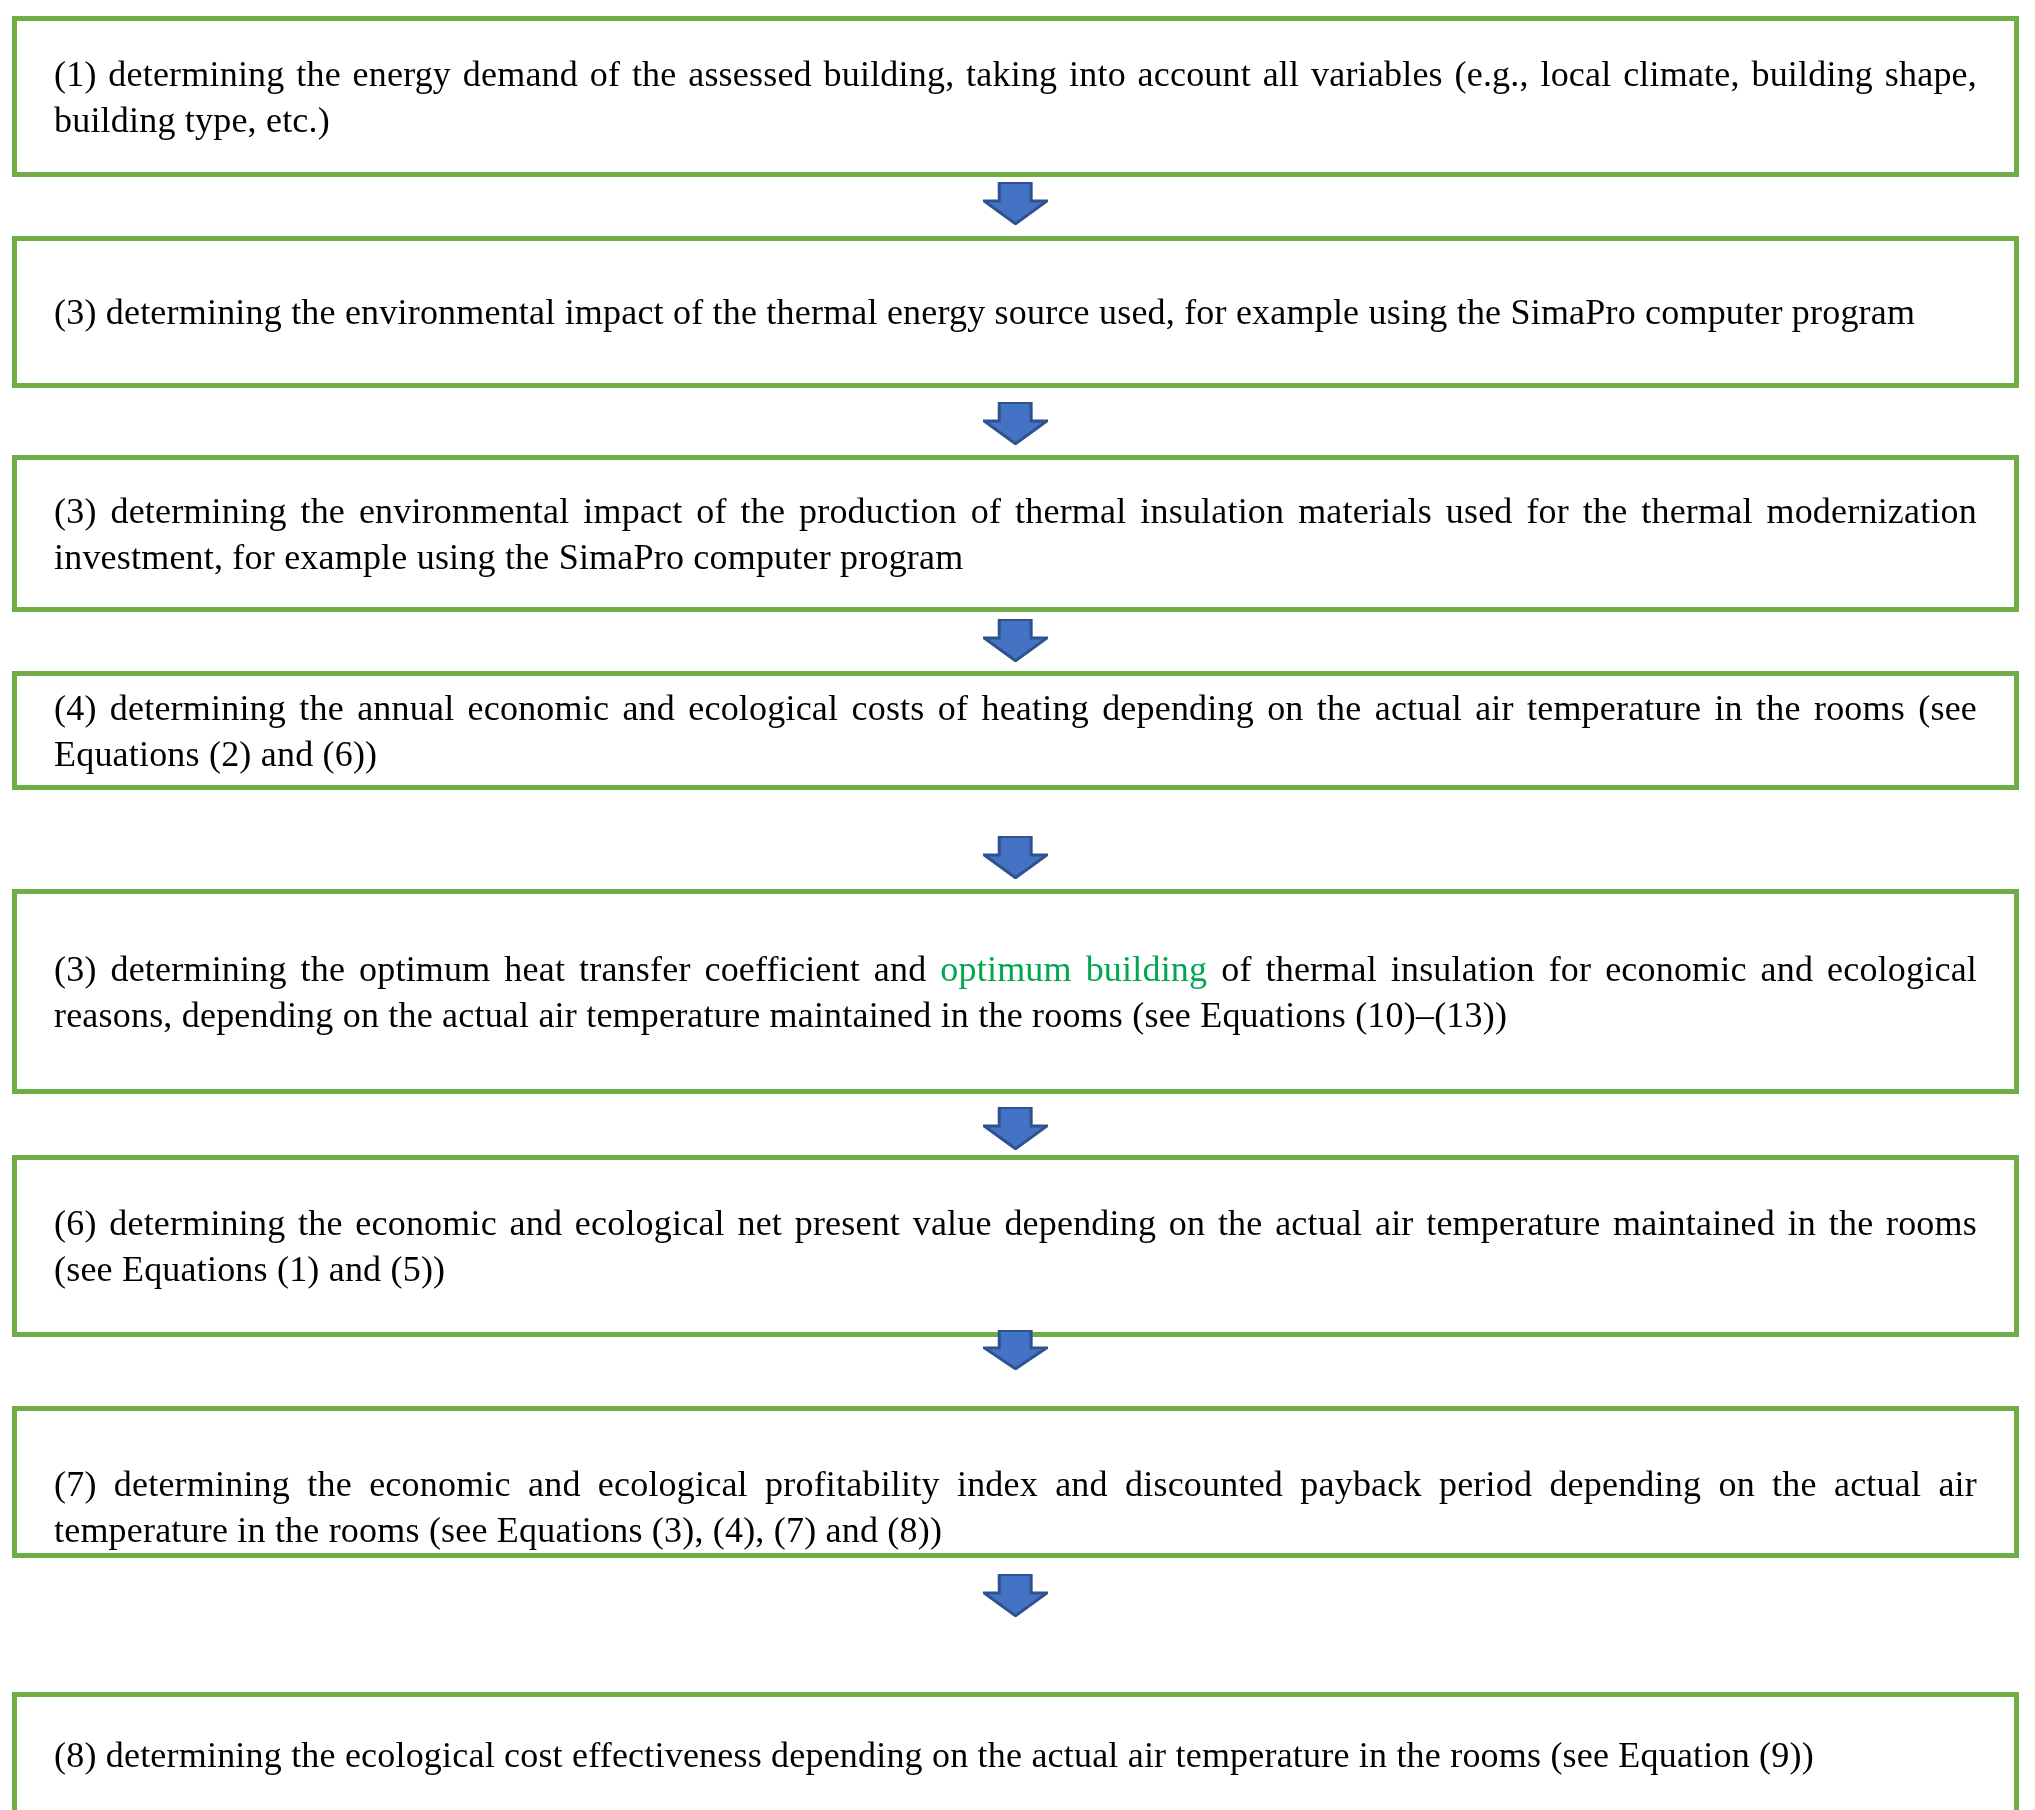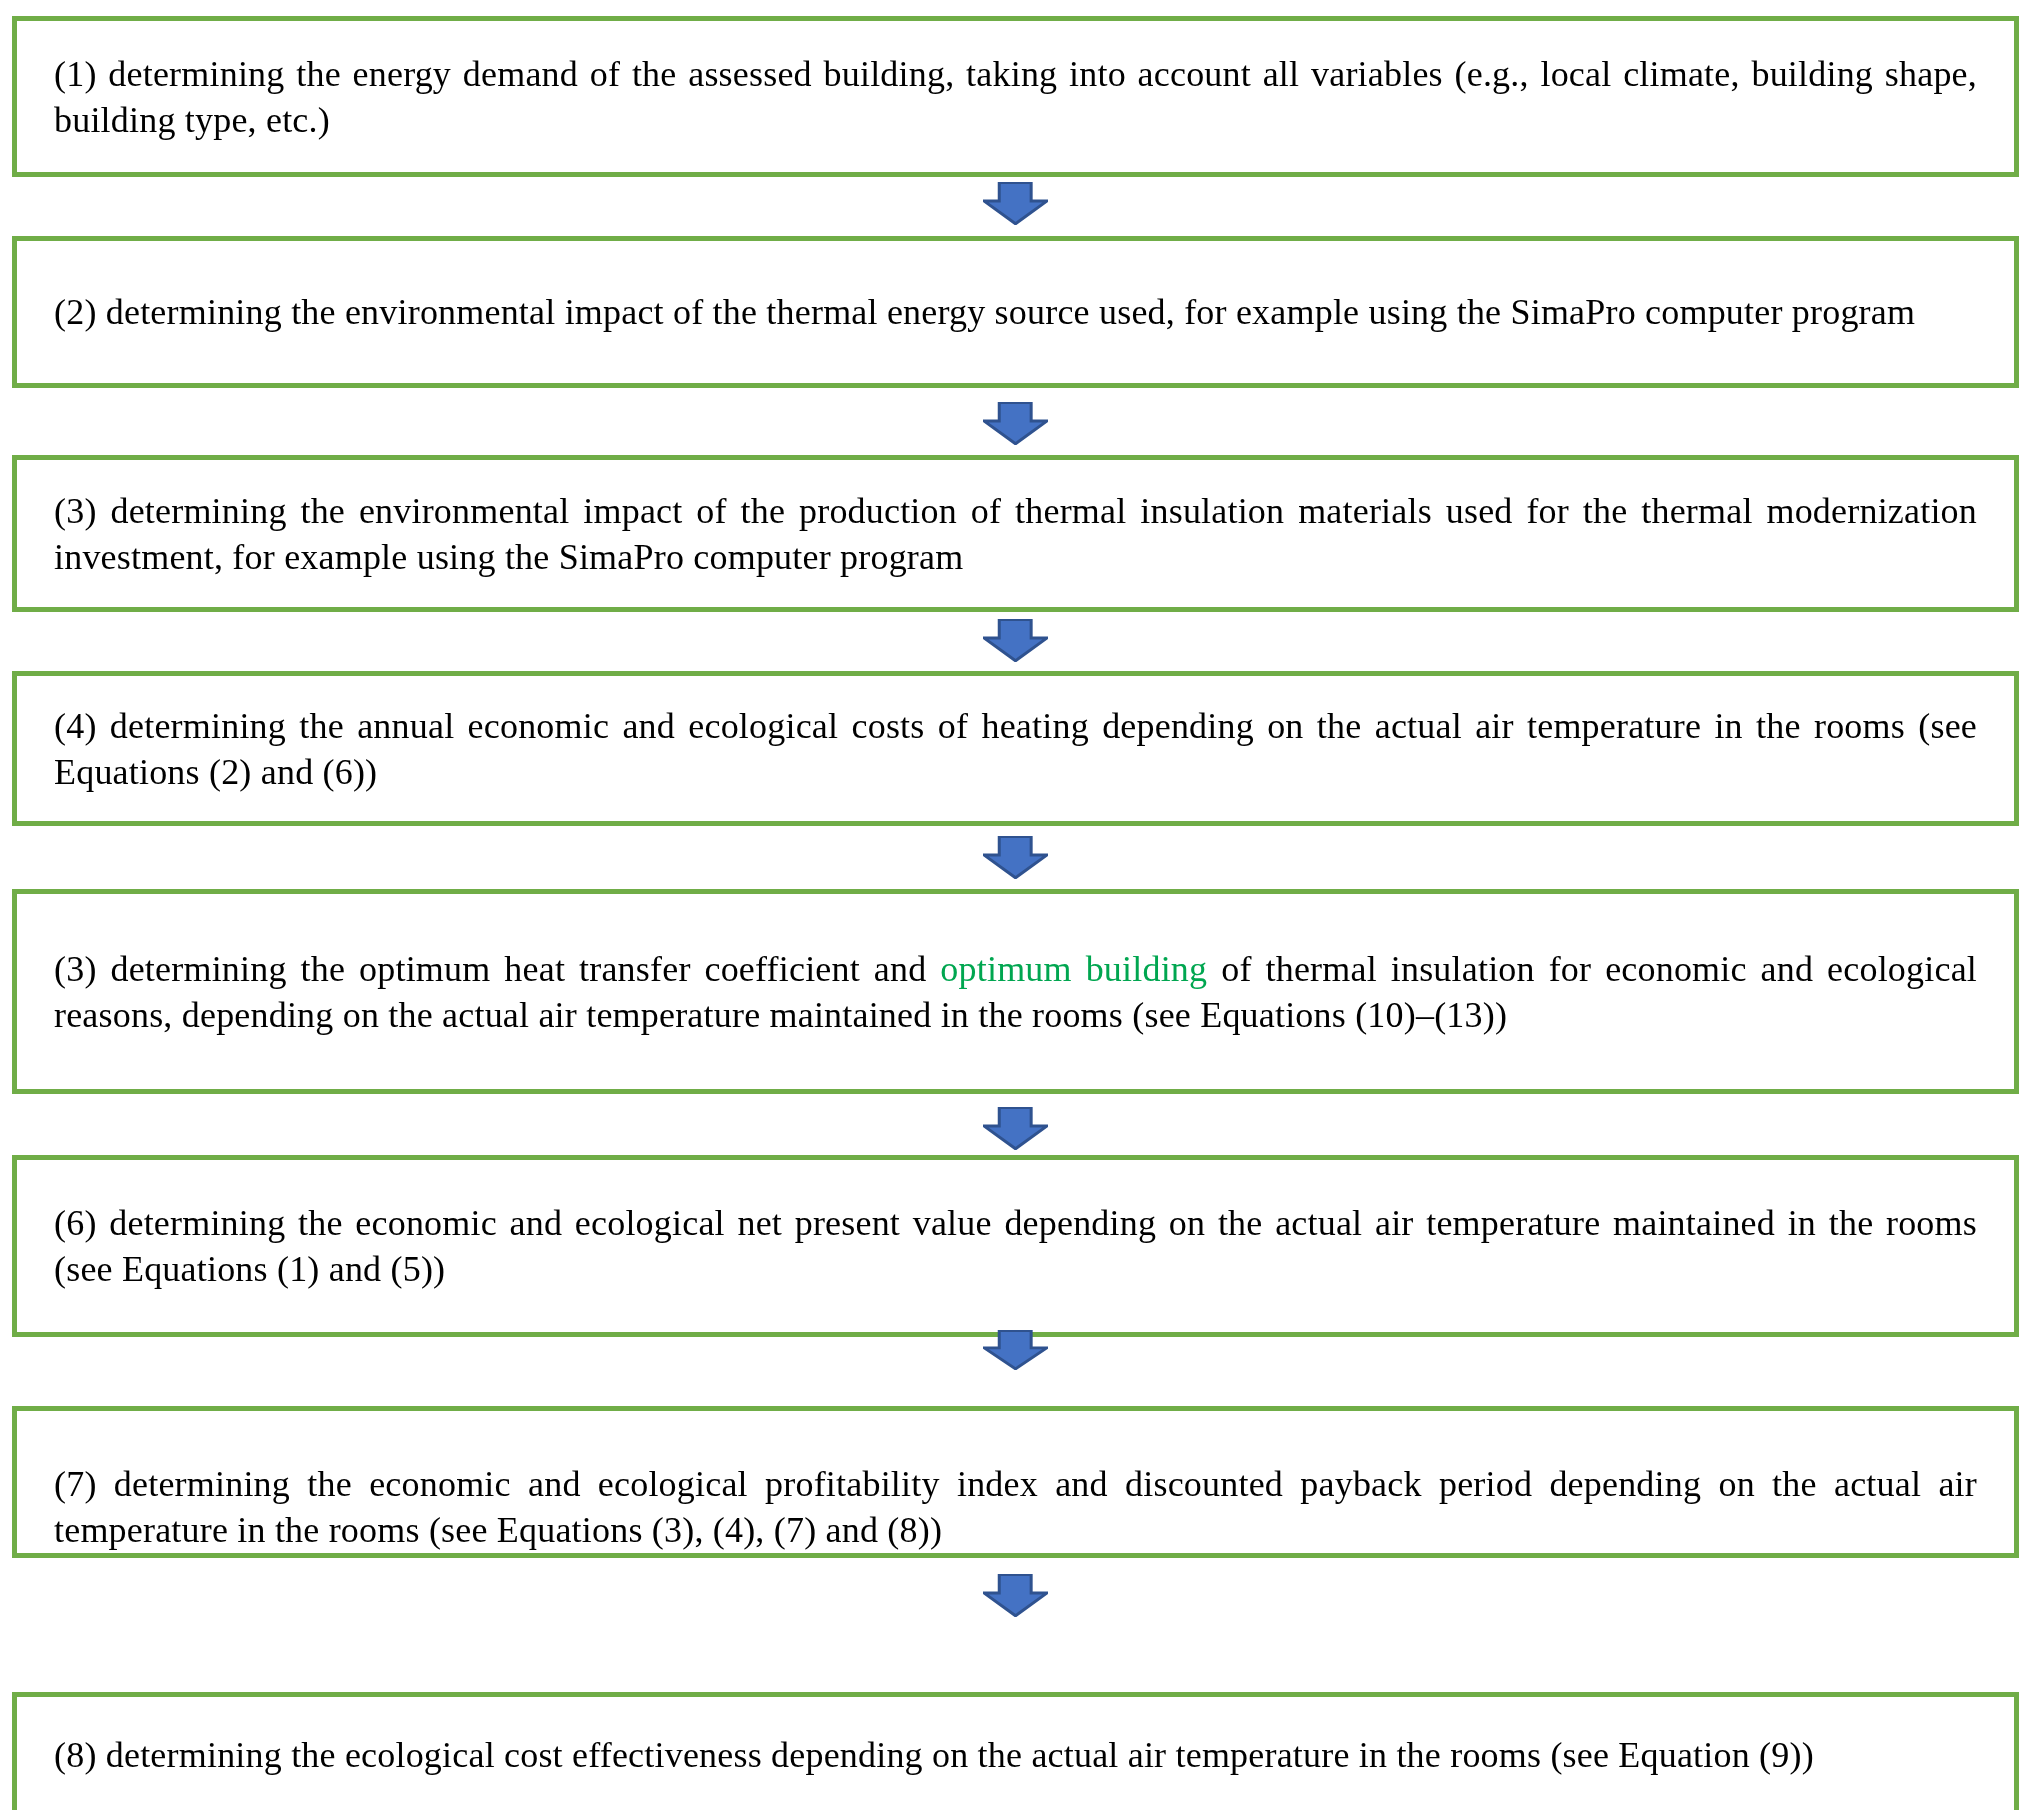--- a/index.html
+++ b/index.html
@@ -40,38 +40,38 @@
 <div class="box" style="top:16px;height:161px;">
   <div class="box-text">(1) determining the energy demand of the assessed building, taking into account all variables (e.g., local climate, building shape, building type, etc.)</div>
 </div>
 <div class="arrow" style="top:182px;">
   <svg viewBox="0 0 108 72" preserveAspectRatio="none">
       <polygon points="27,1 80,1 80,32 106,32 54,70 2,32 27,32" fill="#4472c4" stroke="#2f528f" stroke-width="5"></polygon>
     </svg>
 </div>
 
 <div class="box" style="top:236px;height:152px;">
-  <div class="box-text">(2) determining the environmental impact of the thermal energy source used, for example using the SimaPro computer program</div>
+  <div class="box-text">(3) determining the environmental impact of the thermal energy source used, for example using the SimaPro computer program</div>
 </div>
 <div class="arrow" style="top:402px;">
   <svg viewBox="0 0 108 72" preserveAspectRatio="none">
       <polygon points="27,1 80,1 80,32 106,32 54,70 2,32 27,32" fill="#4472c4" stroke="#2f528f" stroke-width="5"></polygon>
     </svg>
 </div>
 
 <div class="box" style="top:455px;height:157px;">
   <div class="box-text">(3) determining the environmental impact of the production of thermal insulation materials used for the thermal modernization investment, for example using the SimaPro computer program</div>
 </div>
 <div class="arrow" style="top:619px;">
   <svg viewBox="0 0 108 72" preserveAspectRatio="none">
       <polygon points="27,1 80,1 80,32 106,32 54,70 2,32 27,32" fill="#4472c4" stroke="#2f528f" stroke-width="5"></polygon>
     </svg>
 </div>
 
-<div class="box" style="top:671px;height:155px;">
+<div class="box" style="top:671px;height:119px;">
   <div class="box-text">(4) determining the annual economic and ecological costs of heating depending on the actual air temperature in the rooms (see Equations (2) and (6))</div>
 </div>
 <div class="arrow" style="top:836px;">
   <svg viewBox="0 0 108 72" preserveAspectRatio="none">
       <polygon points="27,1 80,1 80,32 106,32 54,70 2,32 27,32" fill="#4472c4" stroke="#2f528f" stroke-width="5"></polygon>
     </svg>
 </div>
 
 <div class="box" style="top:889px;height:205px;">
   <div class="box-text"><span>(3) determining the optimum heat transfer coefficient and </span><span class="hl">optimum building</span><span> of thermal insulation for economic and ecological reasons, depending on the actual air temperature maintained in the rooms (see Equations (10)–(13))</span></div>

